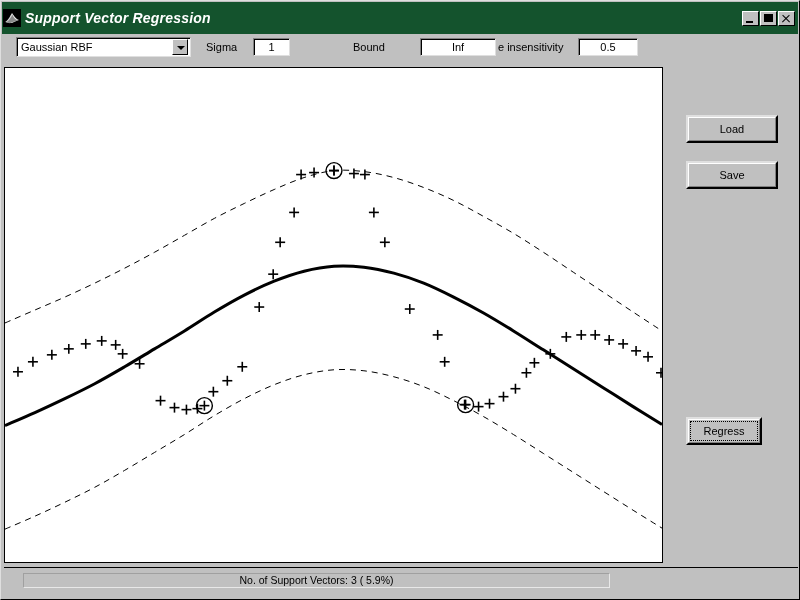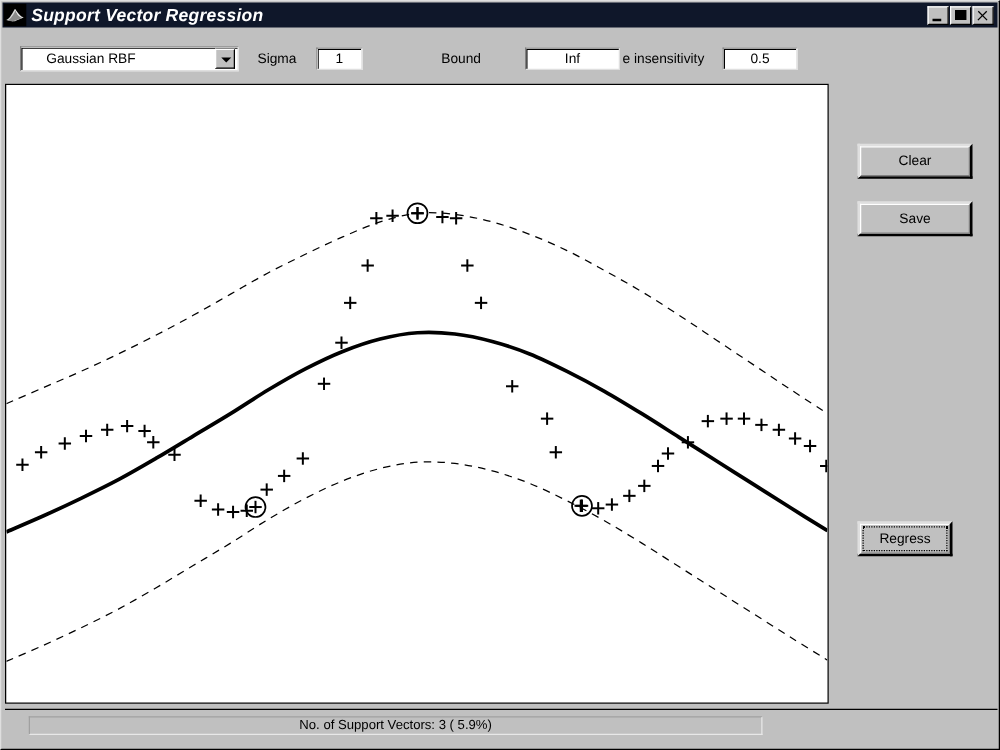--- a/index.html
+++ b/index.html
@@ -10,22 +10,22 @@
     font-family:"Liberation Sans","DejaVu Sans",sans-serif;
     font-size:11px;color:#000;
     -webkit-font-smoothing:none;
   }
   #app{position:relative;width:800px;height:600px;background:#c0c0c0;
        border-left:1px solid #dfdfdf;border-top:1px solid #dfdfdf;
        border-right:1px solid #000;border-bottom:1px solid #000;
        box-sizing:border-box;}
 
   
-  .titlebar{position:absolute;left:1px;top:1px;width:796px;height:20px;
-    background:#0f172a;display:flex;align-items:center;}
+  .titlebar{position:absolute;left:1px;top:1px;width:796px;height:32px;
+    background:#14532d;display:flex;align-items:center;}
   .tb-icon{width:18px;height:18px;margin-left:1px;margin-right:4px;
     position:relative;flex:0 0 auto;background:#000;}
   .tb-icon svg{display:block;}
   .tb-title{flex:1 1 auto;color:#fff;font-weight:bold;font-style:italic;
     font-size:14px;letter-spacing:0.2px;white-space:nowrap;overflow:hidden;}
   .tb-btns{display:flex;gap:1px;margin-right:3px;flex:0 0 auto;}
   .tb-btn{width:17px;height:15px;background:#c0c0c0;
     border-left:1px solid #fff;border-top:1px solid #fff;
     border-right:1px solid #000;border-bottom:1px solid #000;
     position:relative;box-sizing:border-box;}
@@ -37,21 +37,21 @@
   .mini-x1{transform:rotate(45deg);}
   .mini-x2{transform:rotate(-45deg);}
   .w95-sunken{
     background:#fff;
     border-top:1px solid #808080;border-left:1px solid #808080;
     border-right:1px solid #dfdfdf;border-bottom:1px solid #dfdfdf;
     box-shadow:inset 1px 1px 0 #000, inset -1px -1px 0 #fff;
     box-sizing:border-box;}
   .combo{position:absolute;left:15px;top:36px;width:175px;height:20px;
     display:flex;align-items:center;}
-  .combo .combo-text{padding-left:20px;font-size:11px;color:#000;flex:1 1 auto;
+  .combo .combo-text{padding-left:4px;font-size:11px;color:#000;flex:1 1 auto;
     white-space:nowrap;overflow:hidden;}
   .combo-arrow{width:16px;height:16px;margin-right:2px;flex:0 0 auto;
     background:#c0c0c0;
     border-left:1px solid #fff;border-top:1px solid #fff;
     border-right:1px solid #000;border-bottom:1px solid #000;
     position:relative;box-sizing:border-box;}
   .combo-arrow::after{content:"";position:absolute;left:4px;top:6px;
     border-left:4px solid transparent;border-right:4px solid transparent;
     border-top:4px solid #000;}
 
@@ -354,21 +354,21 @@
             <line x1="457" y1="338" x2="467" y2="338" stroke="#000000" stroke-width="1.6"></line>
             <line x1="462" y1="333" x2="462" y2="343" stroke="#000000" stroke-width="1.6"></line>
             <circle cx="462" cy="338" r="8" fill="none" stroke="#000000" stroke-width="1.4"></circle>
           </g>
         </g>
       </svg>
   </div>
 
   <div class="btn" id="btn-load">
     <span class="inner"></span>
-      <span>Clear</span>
+      <span>Load</span>
   </div>
   <div class="btn" id="btn-save">
     <span class="inner"></span>
       <span>Save</span>
   </div>
   <div class="btn focused" id="btn-regress">
     <span class="inner"></span>
       <span class="focusring"></span>
     <span>Regress</span>
   </div>

